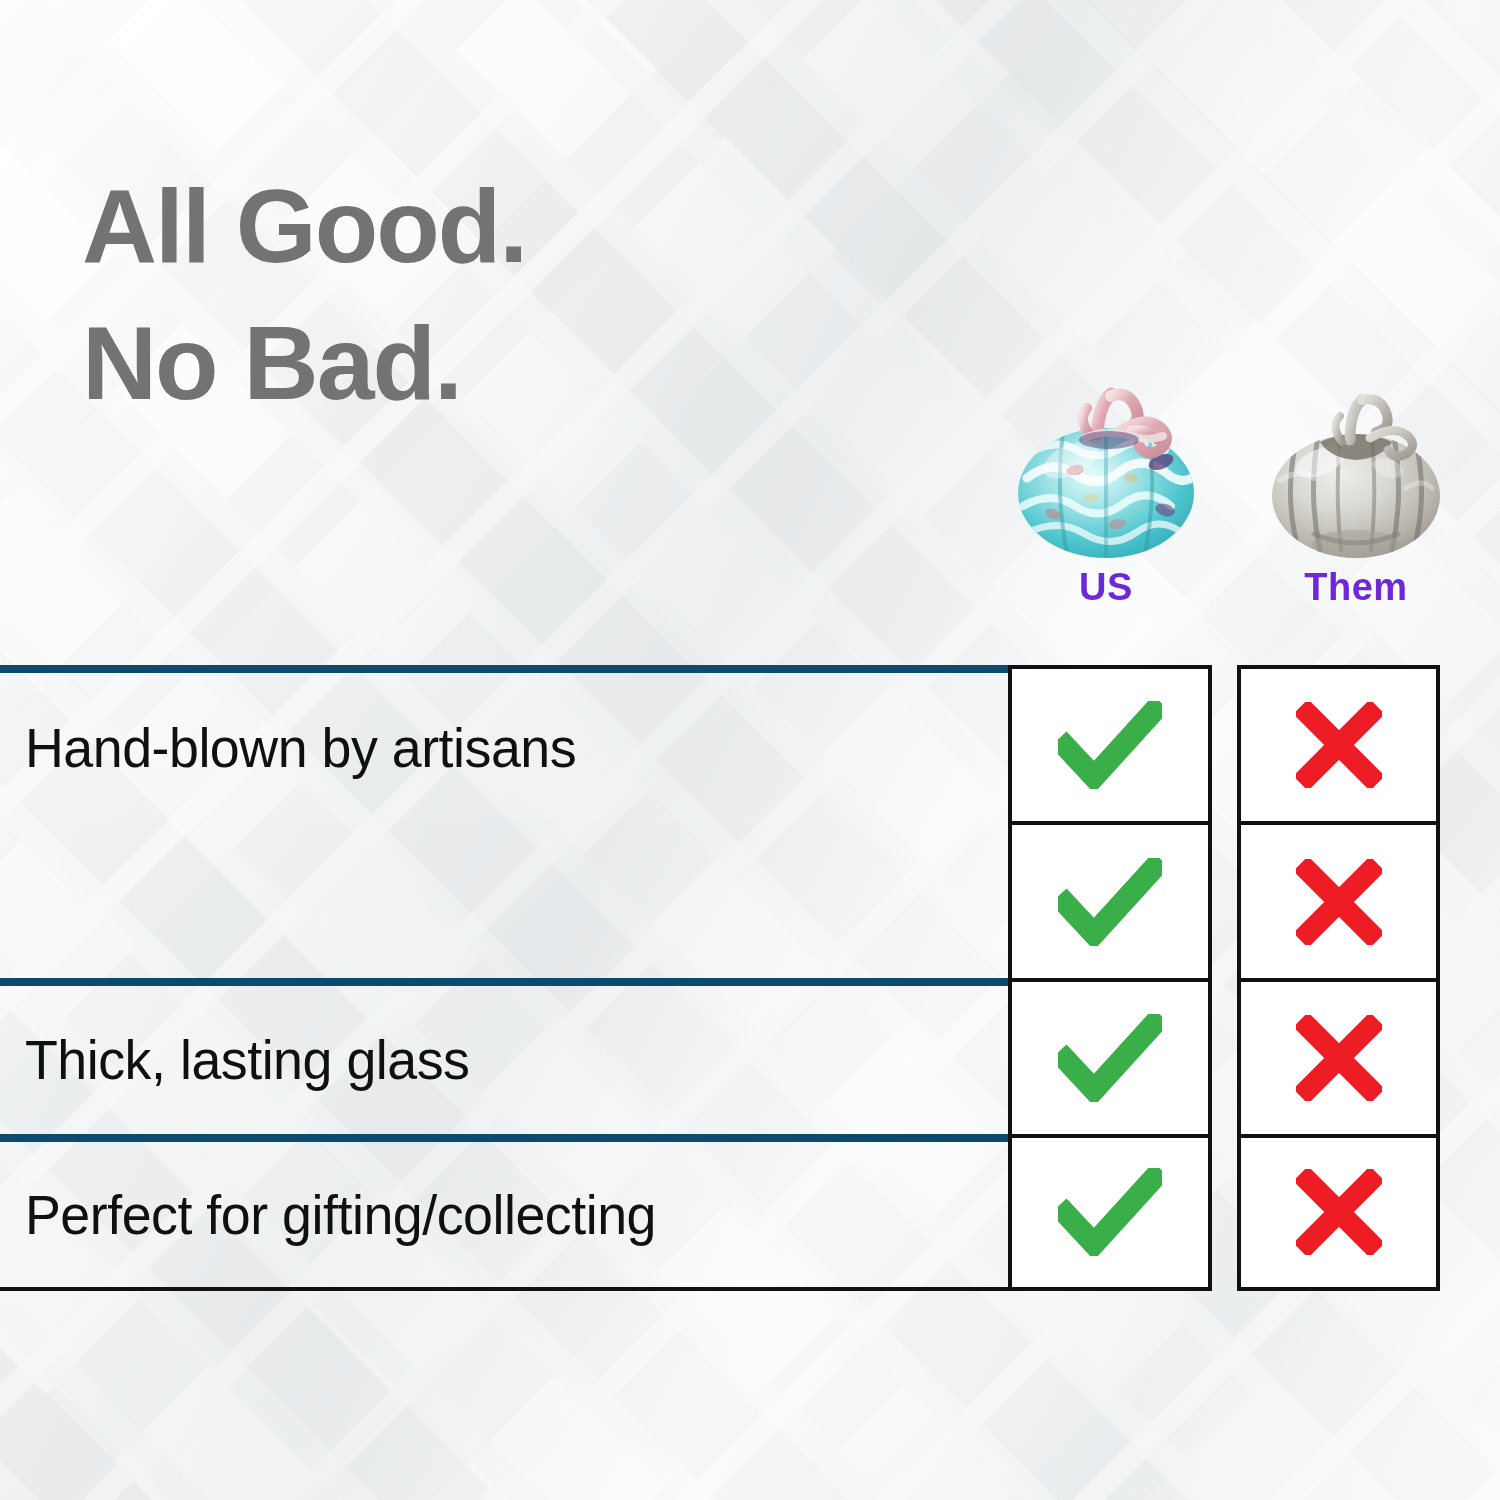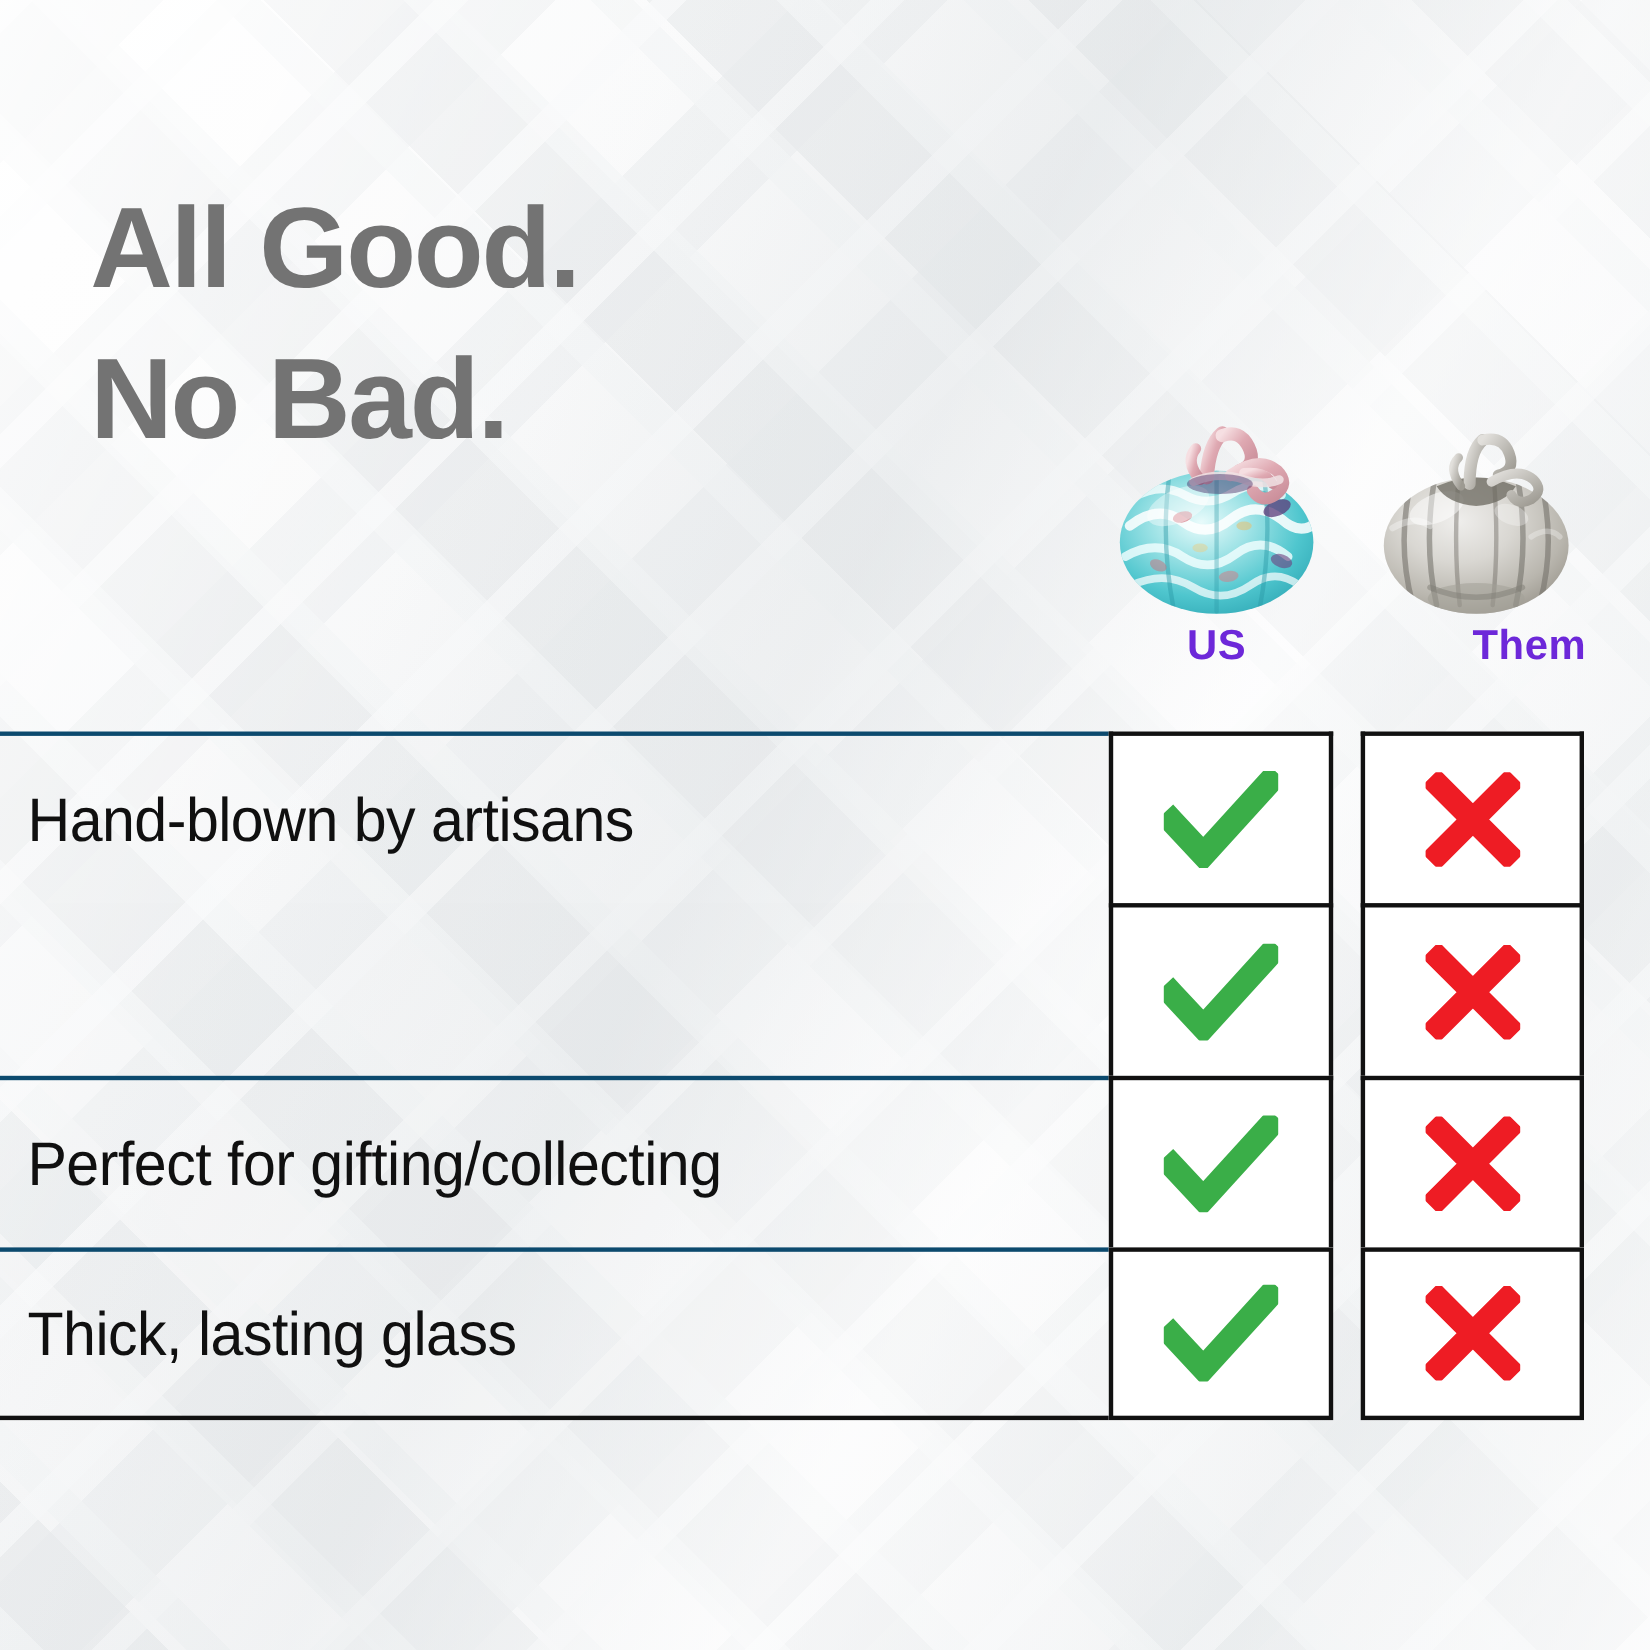--- a/index.html
+++ b/index.html
@@ -90,21 +90,21 @@
     left:1000px; top:366px;
     width:450px; height:280px;
     z-index:5;
   }
   .head-cell {
     position:absolute;
     width:200px;
     text-align:center;
   }
   .head-cell.us   { left:6px; }
-  .head-cell.them { left:242px;text-align:right; }
+  .head-cell.them { left:256px; }
 
   .pumpkin-wrap {
     height:196px;
     display:flex;
     align-items:flex-end;
     justify-content:center;
   }
   .head-label {
     font-size:38px;
     font-weight:bold;
@@ -123,21 +123,21 @@
   }
   .trow {
     position:relative;
     height:156.4px;
   }
   
   .feature-cell {
     position:absolute;
     left:0; top:0;
     width:1008px; height:100%;
-    border-top:4px solid #0c4a6e;
+    border-top:8px solid #0c4a6e;
     display:flex;
     align-items:center;
     background:rgba(255,255,255,0.08);
   }
   .trow:last-child .feature-cell { border-bottom:4px solid #111111; }
   .feature-text {
     padding-left:26px;
     font-size:56px;
     font-weight:normal;
     color:#101010;
@@ -336,41 +336,41 @@
           <svg width="86" height="86" viewBox="0 0 86 86">
               <path d="M12 12 L74 74 M74 12 L12 74" fill="none" stroke="#ee1c24" stroke-width="21" stroke-linecap="square"></path>
             </svg>
         </span>
       </div>
     </div>
 
 
     <div class="trow">
       <div class="feature-cell">
-        <div class="feature-text">Perfect for gifting/collecting</div>
+        <div class="feature-text">Thick, lasting glass</div>
       </div>
       <div class="mark-cell us">
         <span class="check-icon">
           <svg width="104" height="88" viewBox="0 0 104 88">
               <path d="M8 46 L36 76 L96 10" fill="none" stroke="#3aae48" stroke-width="22" stroke-linecap="square" stroke-linejoin="miter"></path>
             </svg>
         </span>
       </div>
       <div class="mark-cell them">
         <span class="cross-icon">
           <svg width="86" height="86" viewBox="0 0 86 86">
               <path d="M12 12 L74 74 M74 12 L12 74" fill="none" stroke="#ee1c24" stroke-width="21" stroke-linecap="square"></path>
             </svg>
         </span>
       </div>
     </div>
 
     <div class="trow">
       <div class="feature-cell">
-        <div class="feature-text">Thick, lasting glass</div>
+        <div class="feature-text">Perfect for gifting/collecting</div>
       </div>
       <div class="mark-cell us">
         <span class="check-icon">
           <svg width="104" height="88" viewBox="0 0 104 88">
               <path d="M8 46 L36 76 L96 10" fill="none" stroke="#3aae48" stroke-width="22" stroke-linecap="square" stroke-linejoin="miter"></path>
             </svg>
         </span>
       </div>
       <div class="mark-cell them">
         <span class="cross-icon">

